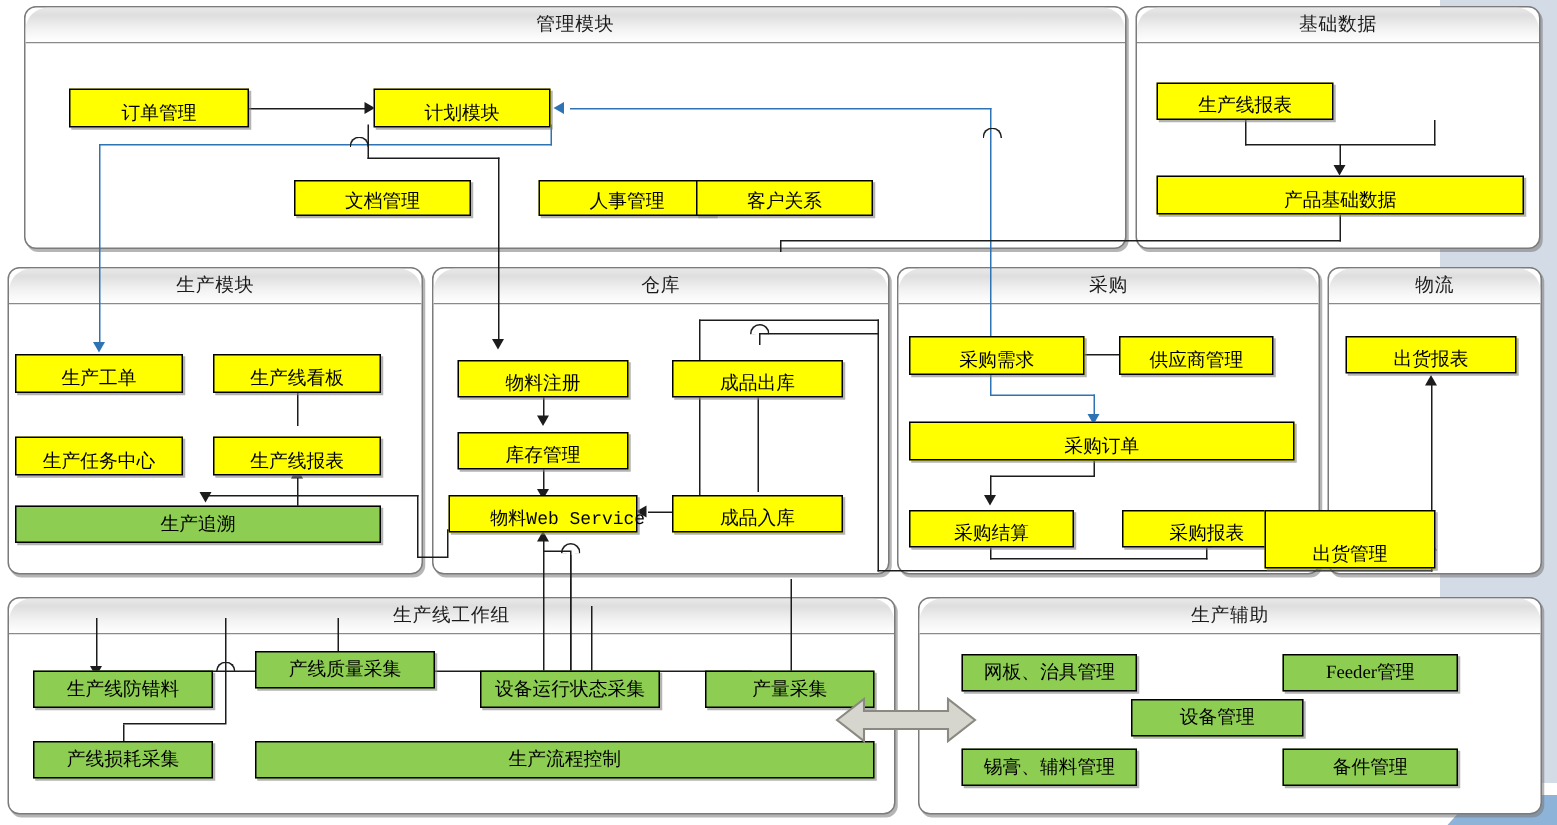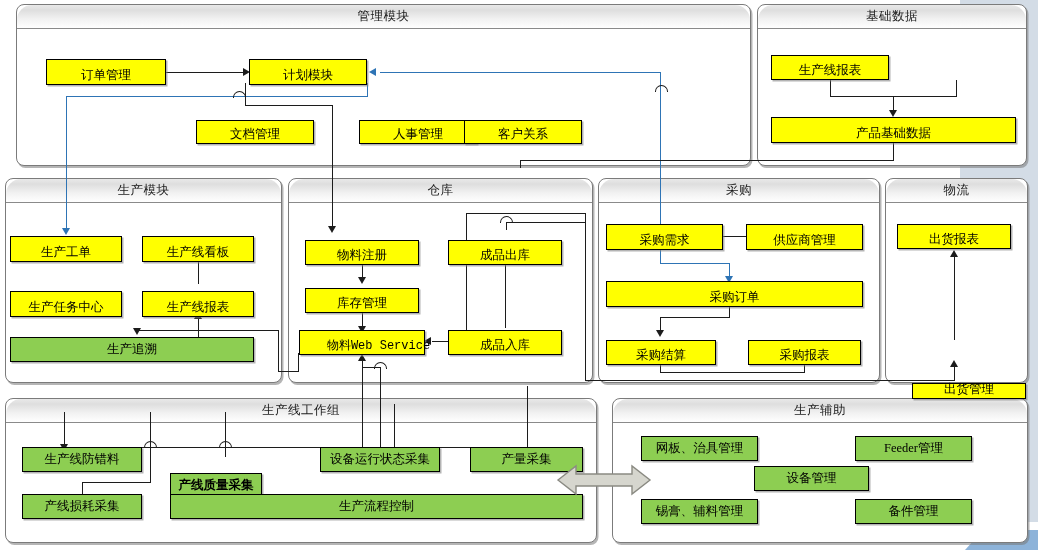--- a/index.html
+++ b/index.html
@@ -290,44 +290,44 @@
   <div class="node yellow mono" style="left:299px;top:330px;width:126px;height:25px;">
     <span>物料Web Service</span>
   </div>
   <div class="node yellow" style="left:448px;top:330px;width:114px;height:25px;">
     <span>成品入库</span>
   </div>
 
   <div class="node yellow" style="left:606px;top:224px;width:117px;height:26px;">
     <span>采购需求</span>
   </div>
-  <div class="node yellow" style="left:746px;top:224px;width:117px;height:26px;">
+  <div class="node yellow" style="left:746px;top:224px;width:103px;height:26px;">
     <span>供应商管理</span>
   </div>
   <div class="node yellow" style="left:606px;top:281px;width:257px;height:26px;">
     <span>采购订单</span>
   </div>
   <div class="node yellow" style="left:606px;top:340px;width:110px;height:25px;">
     <span>采购结算</span>
   </div>
   <div class="node yellow" style="left:748px;top:340px;width:113px;height:25px;">
     <span>采购报表</span>
   </div>
 
   <div class="node yellow" style="left:897px;top:224px;width:114px;height:25px;">
     <span>出货报表</span>
   </div>
-  <div class="node yellow" style="left:912px;top:340px;width:114px;height:16px;margin-top:43px;">
+  <div class="node yellow" style="left:843px;top:340px;width:114px;height:39px;">
     <span>出货管理</span>
   </div>
 
   <div class="node green" style="left:22px;top:447px;width:120px;height:25px;">
     <span>生产线防错料</span>
   </div>
-  <div class="node green" style="left:170px;top:473px;width:92px;height:25px;font-weight:bold;">
+  <div class="node green" style="left:170px;top:434px;width:120px;height:25px;">
     <span>产线质量采集</span>
   </div>
   <div class="node green" style="left:320px;top:447px;width:120px;height:25px;">
     <span>设备运行状态采集</span>
   </div>
   <div class="node green" style="left:470px;top:447px;width:113px;height:25px;">
     <span>产量采集</span>
   </div>
   <div class="node green" style="left:22px;top:494px;width:120px;height:25px;">
     <span>产线损耗采集</span>

